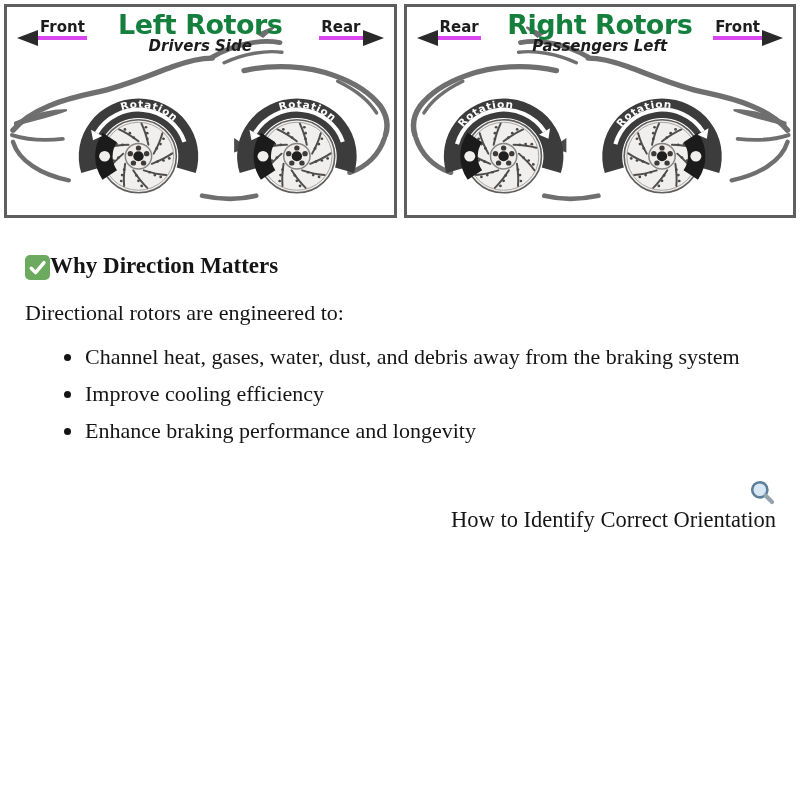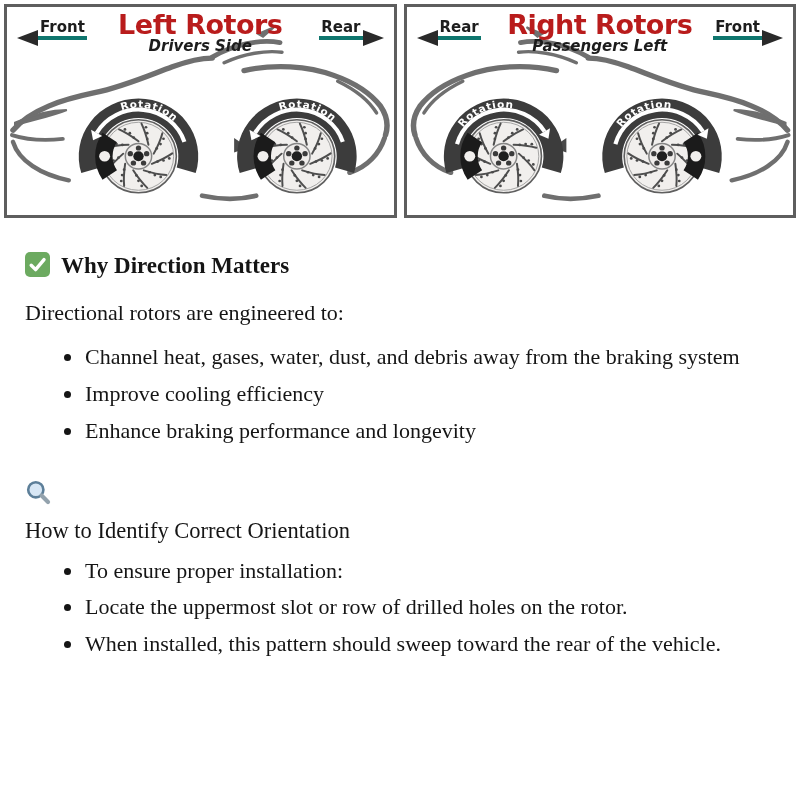--- a/index.html
+++ b/index.html
@@ -5,35 +5,35 @@
   html,body{margin:0;padding:0;background:#ffffff;}
   body{width:800px;font-family:"Liberation Serif",serif;color:#151515;}
 
   
   .diagram{display:flex;gap:7px;padding:4px 4px 0 4px;height:218px;box-sizing:border-box;}
   .panel{flex:1;position:relative;border:3px solid #5e5e5e;background:#fff;overflow:hidden;}
   .panel-art{position:absolute;left:0;top:0;width:100%;height:100%;}
   .panel-head{position:absolute;left:0;top:0;right:0;height:54px;z-index:2;
               font-family:"DejaVu Sans","Liberation Sans",sans-serif;}
   .panel-title-wrap{position:absolute;left:0;right:0;top:4px;text-align:center;}
-  .panel-title{font-size:27px;font-weight:bold;color:#b91c1c;letter-spacing:-0.5px;line-height:1.05;}
+  .panel-title{font-size:27px;font-weight:bold;color:#15803d;letter-spacing:-0.5px;line-height:1.05;}
   .panel-subtitle{font-size:15px;font-weight:bold;font-style:italic;color:#1c1c1c;line-height:1.05;}
   .dir-label{position:absolute;top:12px;display:flex;align-items:flex-end;}
-  .dir-label .lbl{font-size:15px;font-weight:bold;color:#1d1d1d;border-bottom:4px solid #0f766e;
+  .dir-label .lbl{font-size:15px;font-weight:bold;color:#1d1d1d;border-bottom:4px solid #d946ef;
                   padding:0 2px 0 2px;line-height:1.1;}
   .tri{width:0;height:0;border-top:8px solid transparent;border-bottom:8px solid transparent;margin-bottom:-6px;}
   .tri-left{border-right:21px solid #2a2a2a;}
   .tri-right{border-left:21px solid #2a2a2a;}
   .dir-left{left:10px;}
   .dir-right{right:10px;}
 
   
   .article{padding:10px 24px 0 25px;font-size:22px;line-height:1.58;max-width:752px;}
   .intro{margin:8px 0 20px 0;}
-  .section-heading{display:flex;align-items:flex-start;gap:11px;margin:24px 0 10px 0;
+  .section-heading{display:flex;align-items:flex-end;margin:24px 0 10px 0;
                    font-size:23px;font-weight:bold;line-height:1.2;}
   .section-heading.plain{font-weight:normal;font-size:22.5px;margin-top:30px;flex-direction:column;}
   .lead{margin:16px 0 2px 0;font-family:Liberation Serif, serif;}
   ul.bullets{margin:10px 0 10px 0;padding-left:47px;}
   ul.bullets li{margin:2px 12px;padding-left:1px;}
 
   .check-icon{width:25px;height:25px;border-radius:5px;background:#6caa60;
               display:inline-flex;align-items:center;justify-content:center;flex:0 0 auto;}
   .mag-icon{width:27px;height:27px;flex:0 0 auto;display:inline-block;}
 </style>
@@ -359,19 +359,14 @@
   <div class="section-heading plain">
     <span class="mag-icon">
       <svg width="27" height="27" viewBox="0 0 27 27">
         <circle cx="10.8" cy="10.8" r="7.6" fill="#d8e7f5" stroke="#5d7f99" stroke-width="2.6"></circle>
         <line x1="16.6" y1="16.6" x2="23" y2="23" stroke="#93a2ad" stroke-width="4.2" stroke-linecap="round"></line>
       </svg>
     </span>
     <span>How to Identify Correct Orientation</span>
   </div>
 
-  <ul class="bullets">
-      <li>To ensure proper installation:</li>
-      <li>Locate the uppermost slot or row of drilled holes on the rotor.</li>
-      <li>When installed, this pattern should sweep toward the rear of the vehicle.</li>
-    </ul>
 
 </div>
 
 </body></html>

